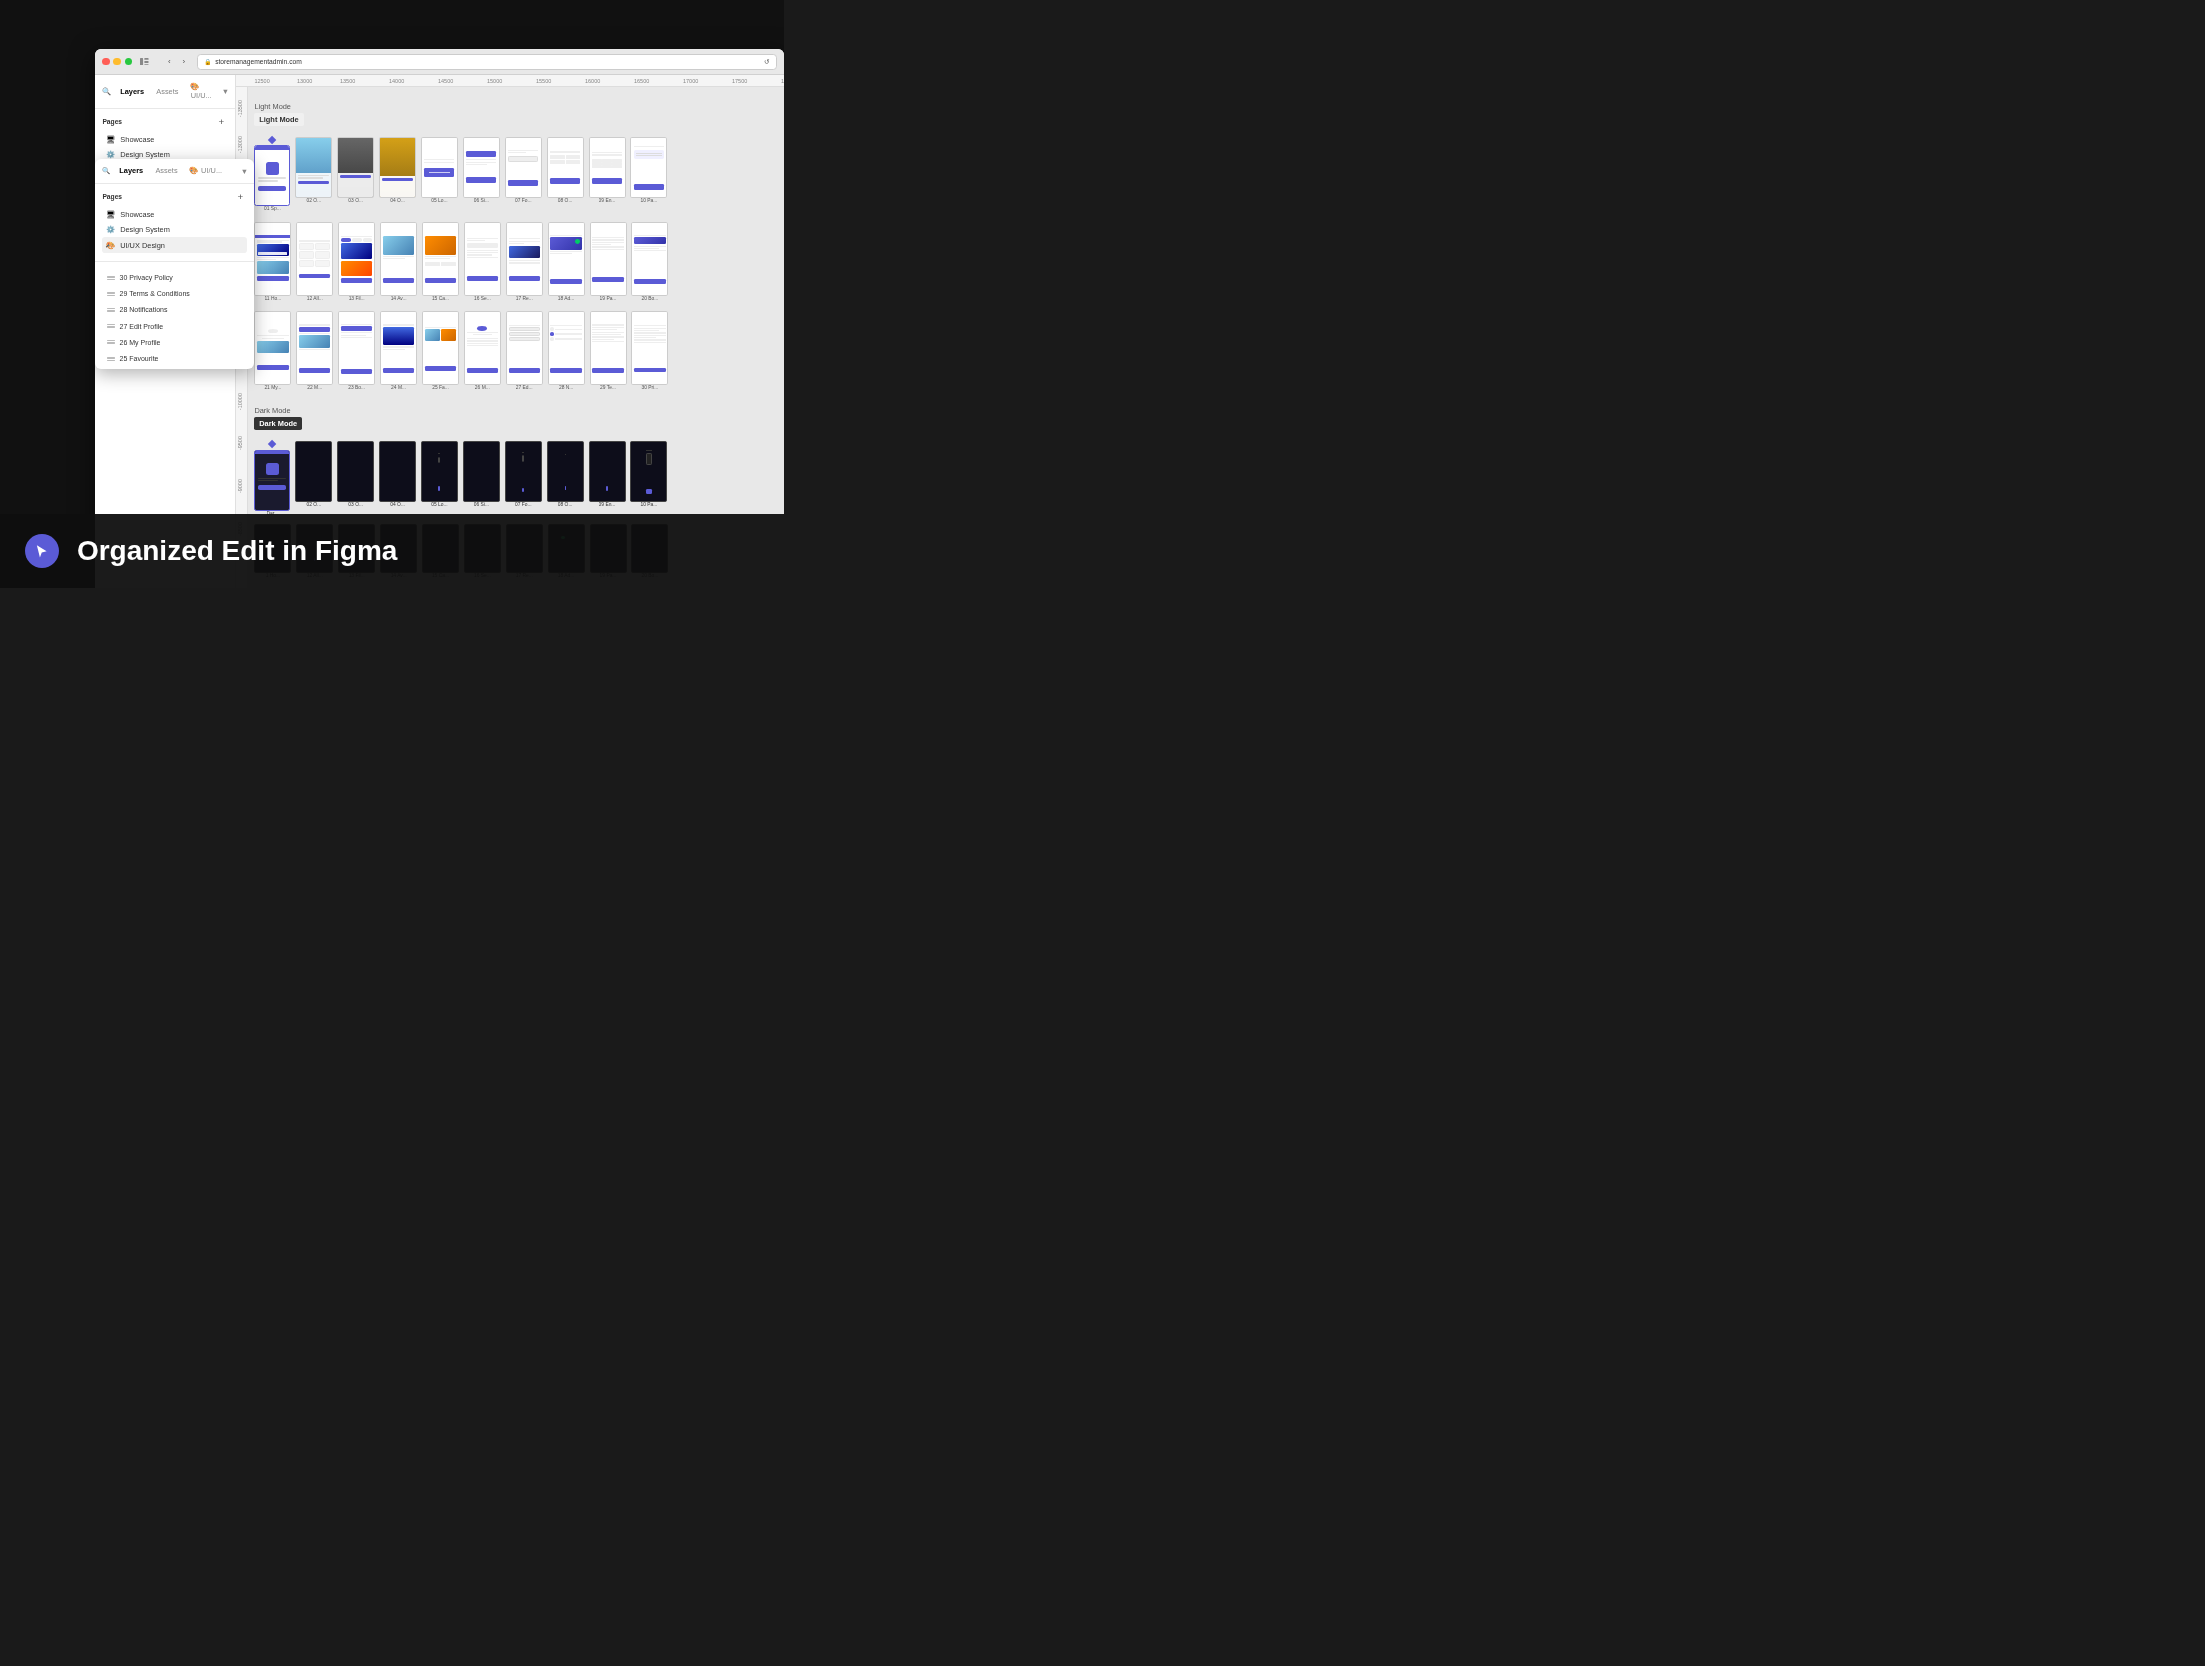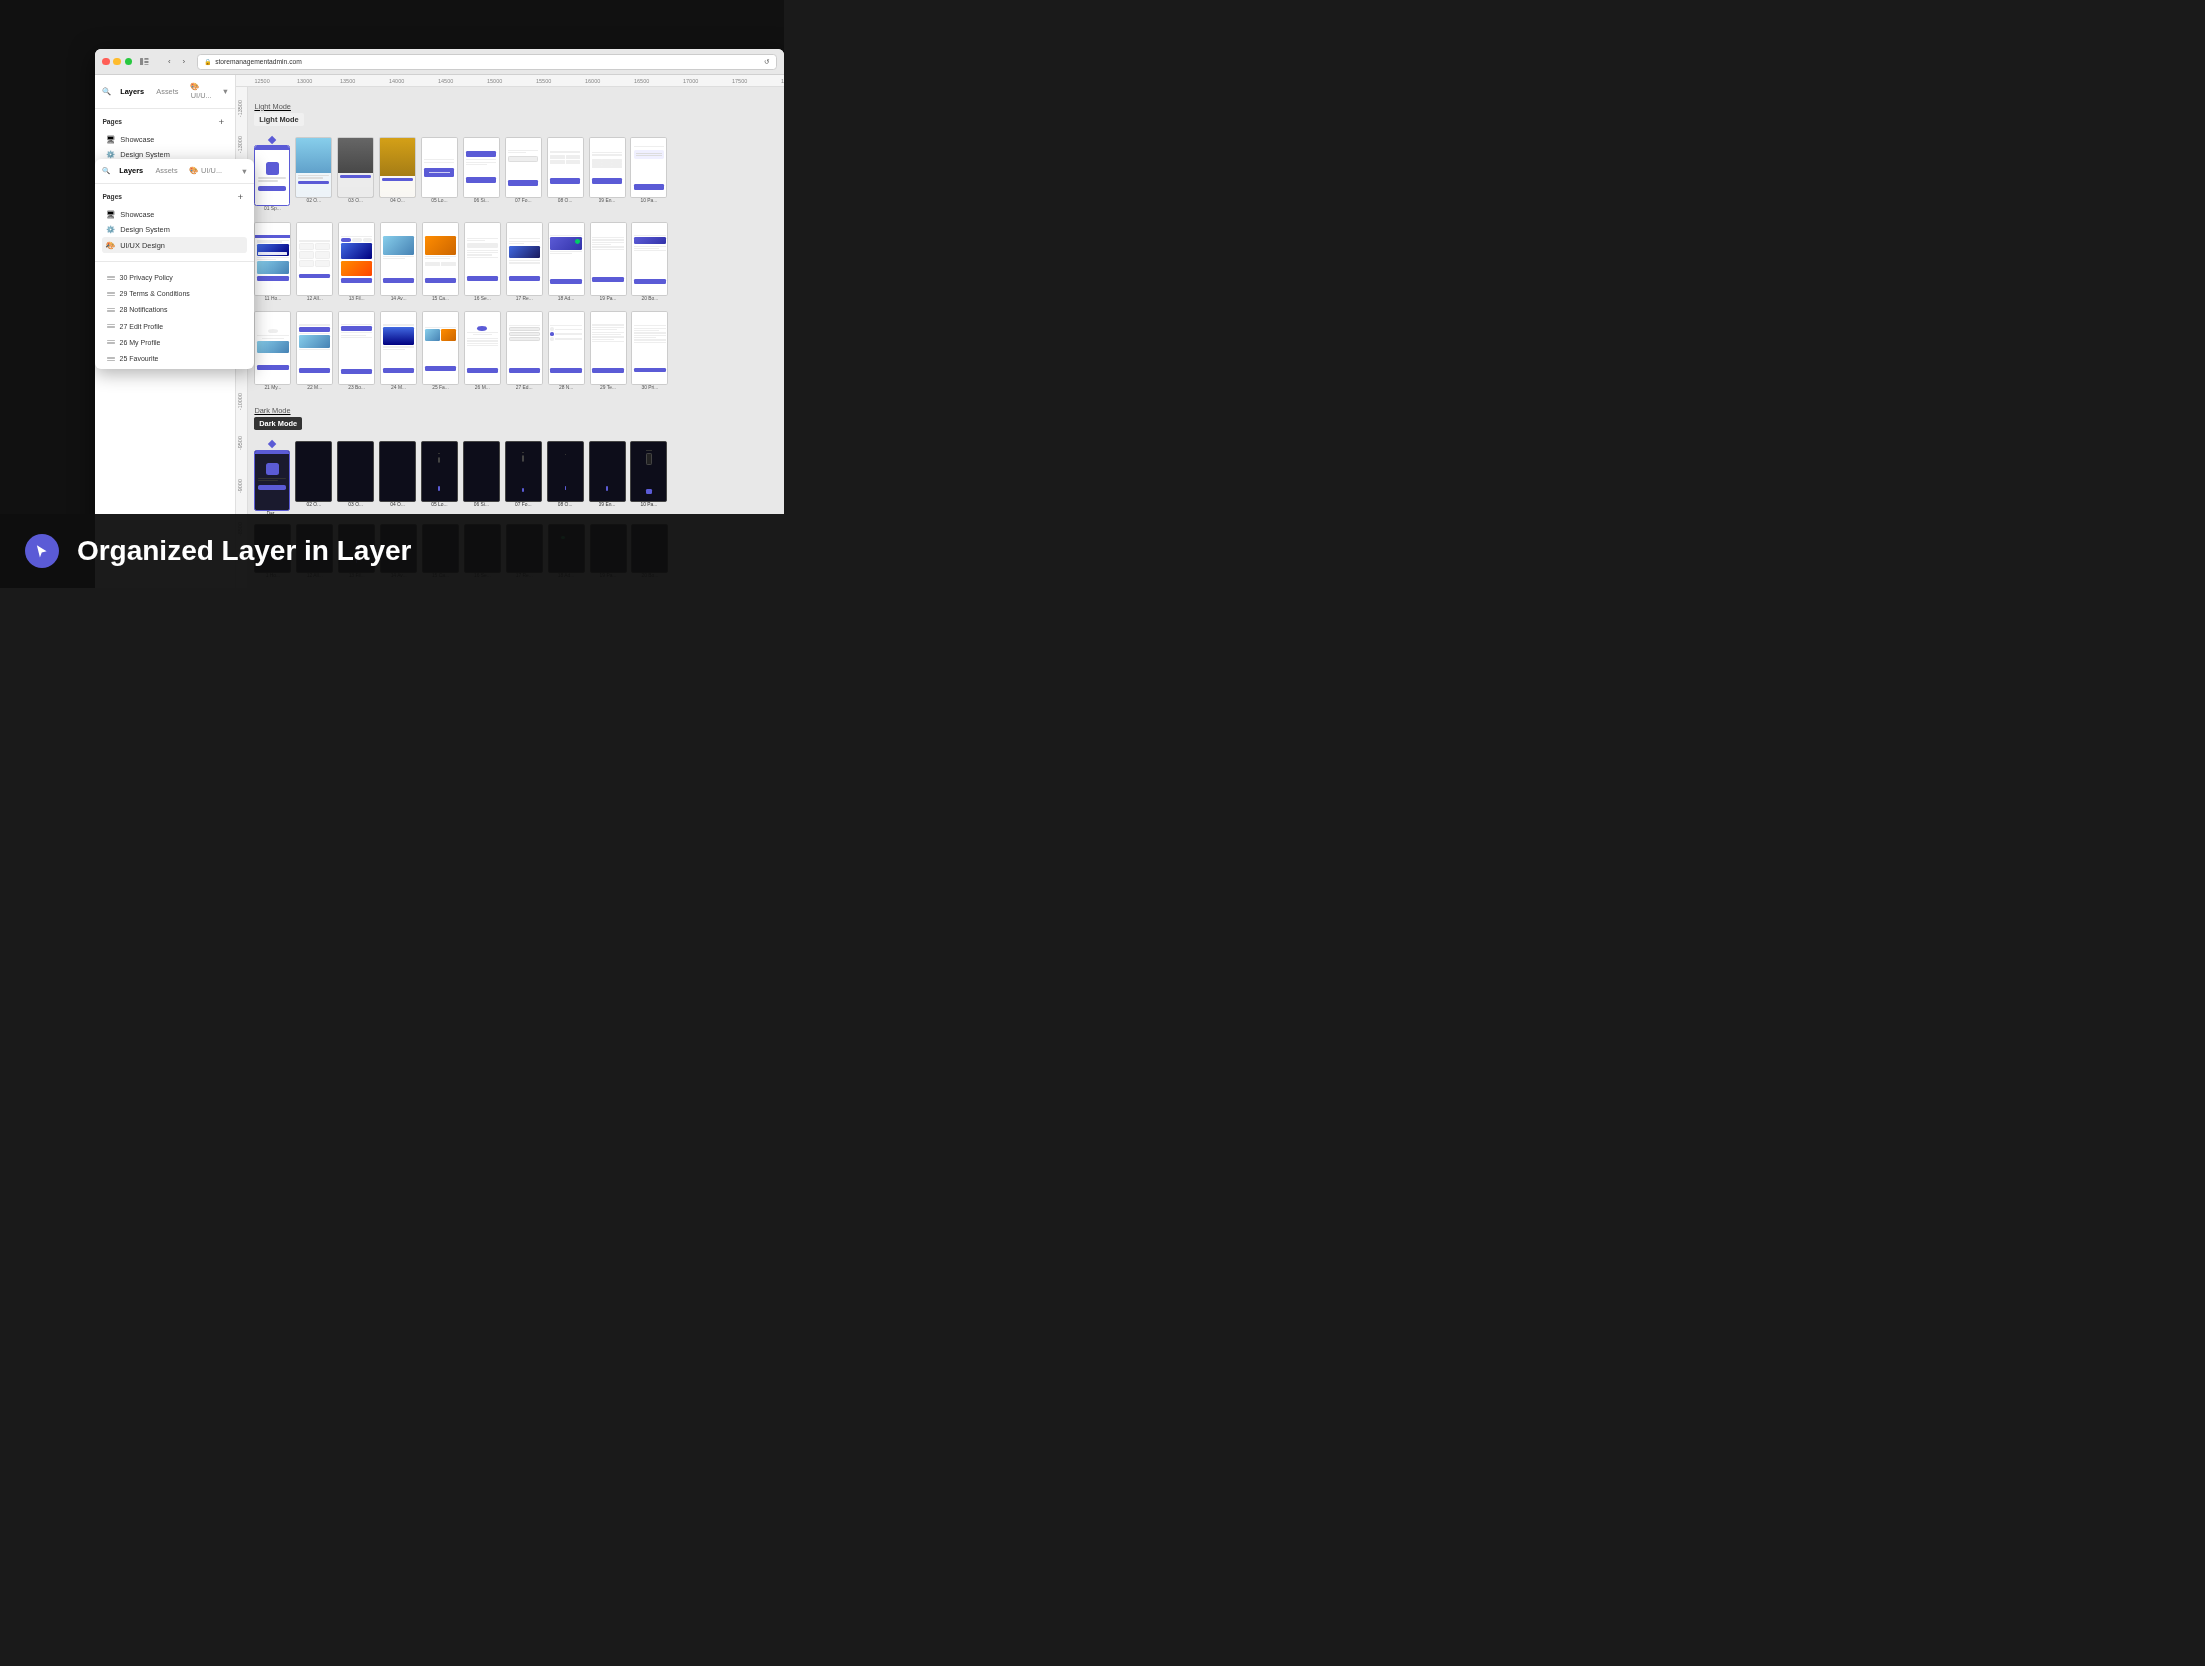--- a/index.html
+++ b/index.html
@@ -289,21 +289,20 @@
       left: 12.3px;
       right: 0;
       bottom: 0;
       overflow: hidden;
     }
 
     .canvas-inner {
       position: absolute;
       top: 12.3px;
       left: 6.1px;
-      text-decoration: underline;
     }
 
     
     .section-label {
       font-size: 7.4px;
       color: #555;
       margin-bottom: 2.5px;
       font-weight: 400;
     }
 
@@ -1450,15 +1449,15 @@
   </div>
 
 </div>
 
 <div class="bottom-banner">
   <div class="banner-cursor">
     <svg width="13.5" height="14.7" viewBox="0 0 22 24" fill="none">
       <path d="M3 2L19 12L11 14L8 22L3 2Z" fill="white"></path>
     </svg>
   </div>
-  <span class="banner-title">Organized Layer in Layer</span>
+  <span class="banner-title">Organized Edit in Figma</span>
 </div>
 
 
 </body></html>

